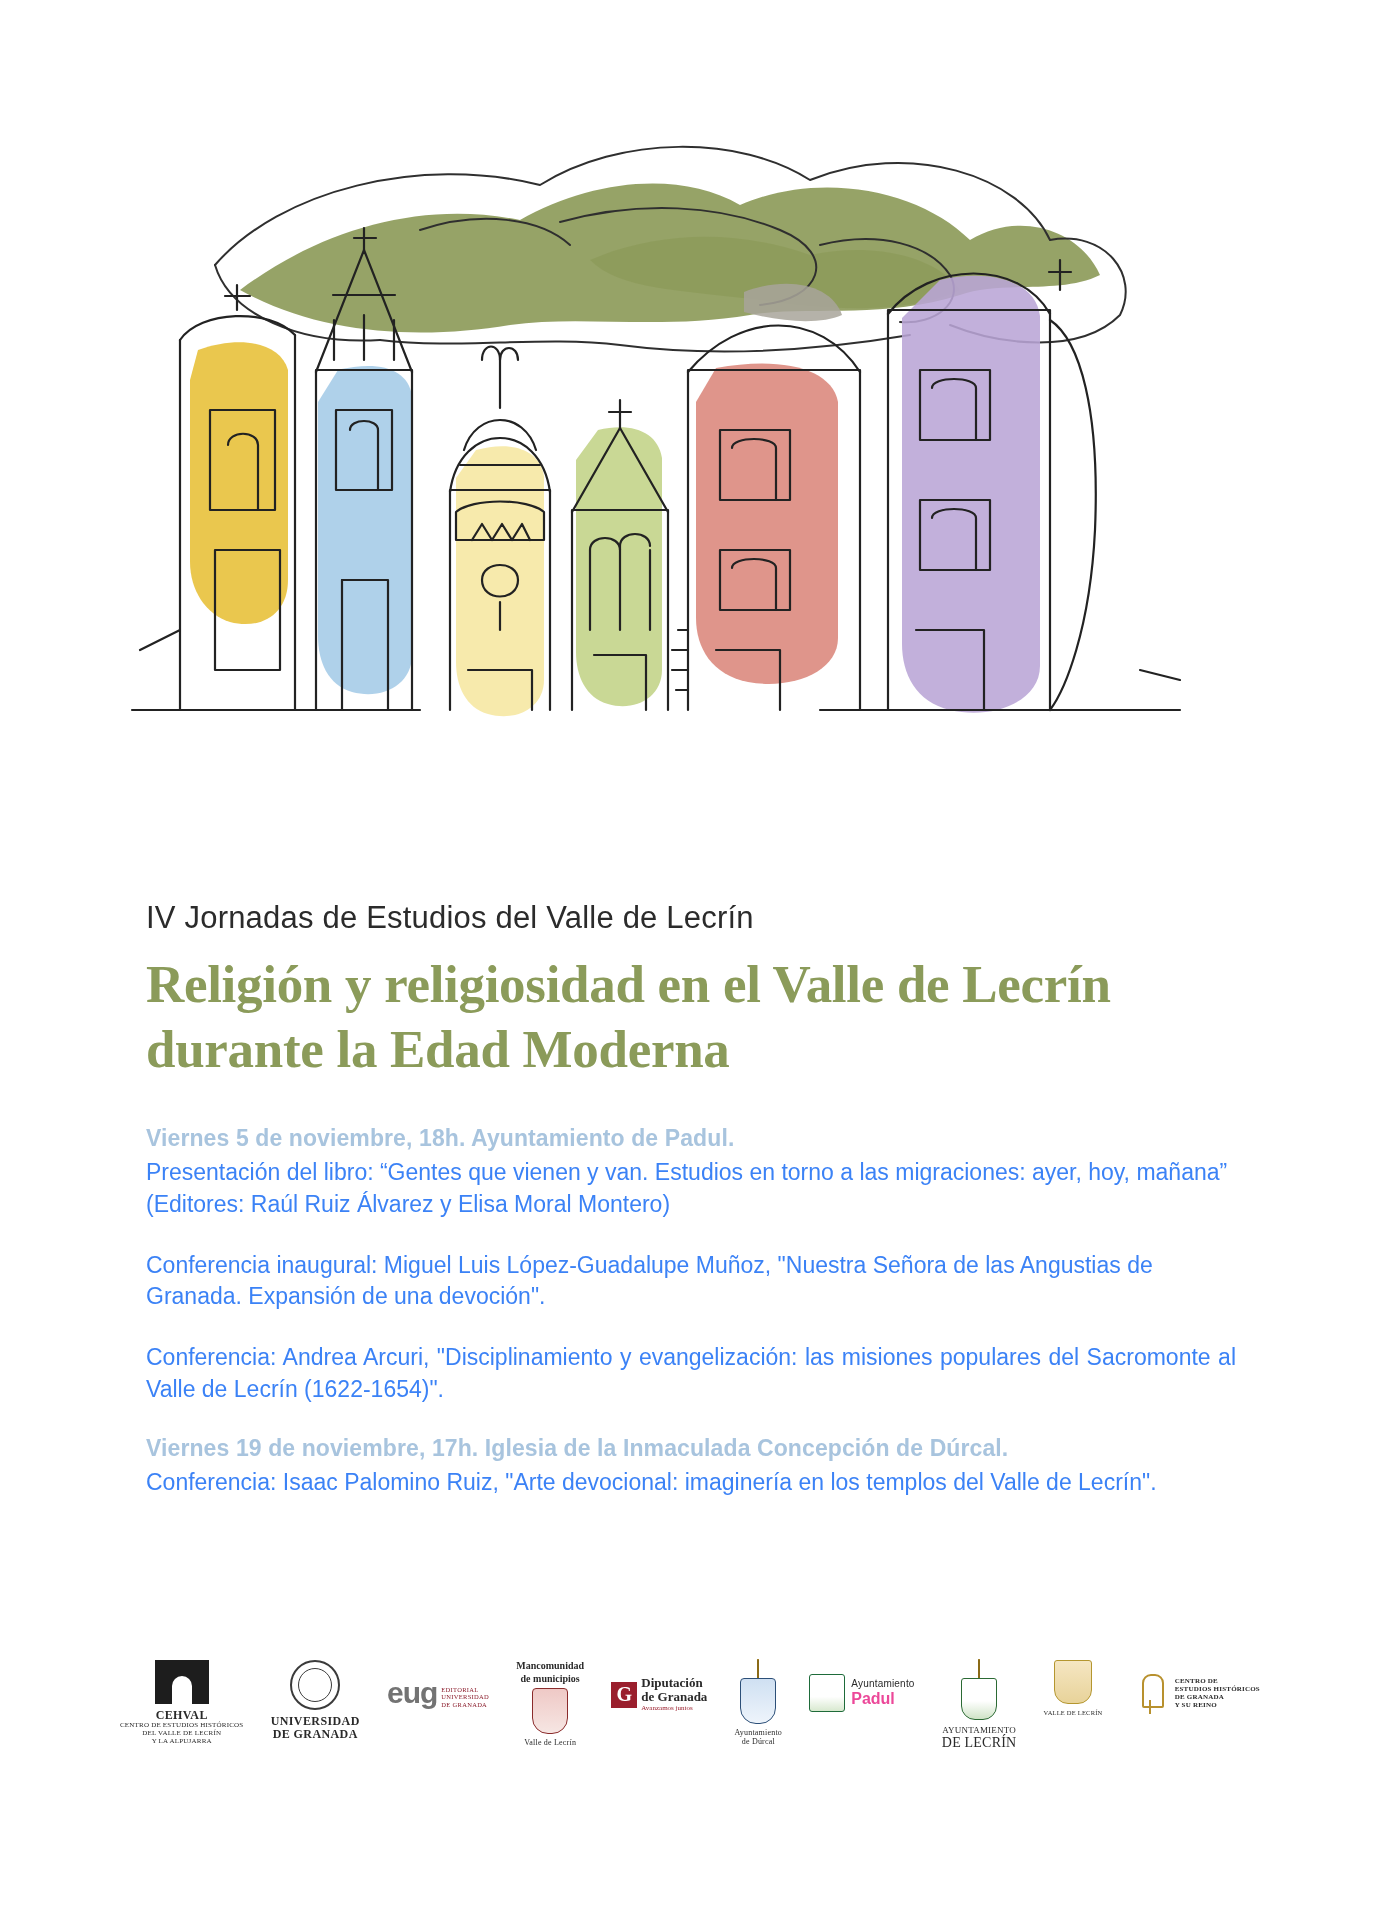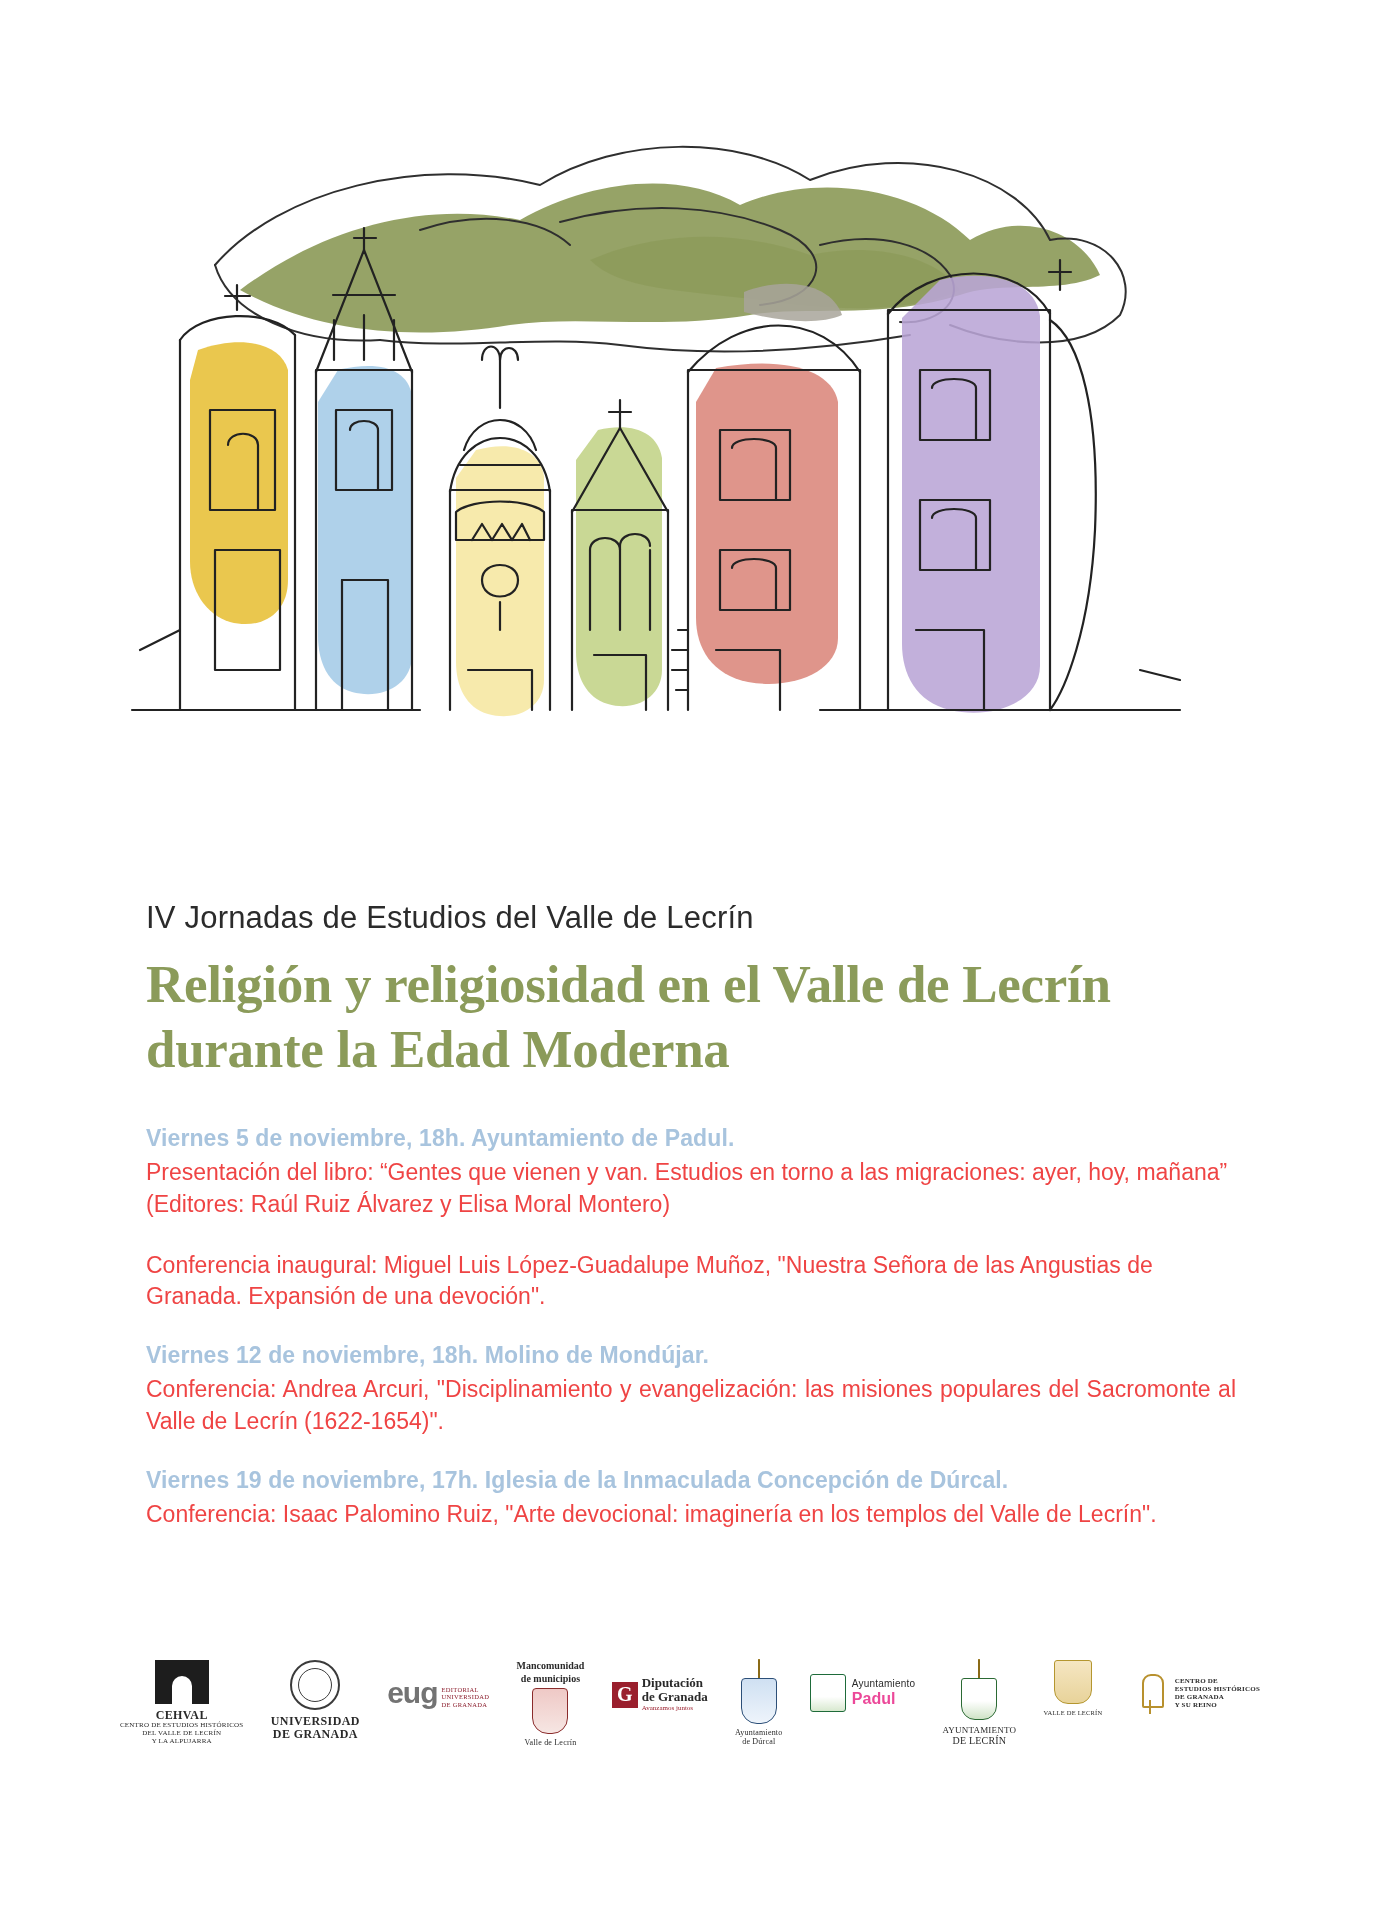--- a/index.html
+++ b/index.html
@@ -69,21 +69,21 @@
   .event-head {
     font-size: 23px;
     font-weight: bold;
     color: #a8c4de;
     margin-bottom: 5px;
     letter-spacing: 0.1px;
   }
   .event-body {
     font-size: 23px;
     line-height: 1.36;
-    color: #ef4444;
+    color: #3b82f6;
   }
   .event-body.justify { text-align: justify; }
 
   
   .logos {
     position: absolute;
     left: 120px;
     top: 1660px;
     width: 1140px;
     height: 140px;
@@ -330,21 +330,20 @@
     <div class="event">
       <div class="event-head">Viernes 5 de noviembre, 18h. Ayuntamiento de Padul.</div>
       <div class="event-body">Presentación del libro: “Gentes que vienen y van. Estudios en torno a  las migraciones: ayer, hoy, mañana” (Editores: Raúl Ruiz Álvarez y Elisa Moral Montero)</div>
     </div>
 
     <div class="event">
       <div class="event-body">Conferencia inaugural: Miguel Luis López-Guadalupe Muñoz, "Nuestra Señora de las Angustias de Granada. Expansión de una devoción".</div>
     </div>
 
     <div class="event">
-      <div class="event-head">Viernes 12 de noviembre, 18h. Molino de Mondújar.</div>
       <div class="event-body justify">Conferencia: Andrea Arcuri, "Disciplinamiento y evangelización: las misiones populares del Sacromonte al Valle de Lecrín (1622-1654)".</div>
     </div>
 
     <div class="event">
       <div class="event-head">Viernes 19 de noviembre, 17h. Iglesia de la Inmaculada Concepción de Dúrcal.</div>
       <div class="event-body">Conferencia: Isaac Palomino Ruiz, "Arte devocional: imaginería en los templos del Valle de Lecrín".</div>
     </div>
 
   </div>
 
@@ -401,21 +400,21 @@
       <span style="text-align:left">
         <span class="l2" style="display:block;font-family:'Liberation Sans',sans-serif;font-size:10px">Ayuntamiento</span>
         <span style="display:block;font-family:'Liberation Sans',sans-serif;font-size:16px;font-weight:bold;color:#ec4899">Padul</span>
       </span>
     </div>
 
     <div class="logo">
       <span class="crown"></span>
       <span class="mark lecrin-mark"></span>
       <div class="l2" style="font-size:9px">AYUNTAMIENTO</div>
-      <div class="l2" style="font-size:10px">DE LECRÍN</div>
+      <div class="l2" style="font-size:14px">DE LECRÍN</div>
     </div>
 
     <div class="logo">
       <span class="mark valle-mark"></span>
       <div class="l3" style="font-size:6.5px">VALLE DE LECRÍN</div>
     </div>
 
     <div class="logo" style="display:flex;align-items:center;gap:5px;margin-top:12px;">
       <span class="ceh-mark"></span>
       <span style="text-align:left">

